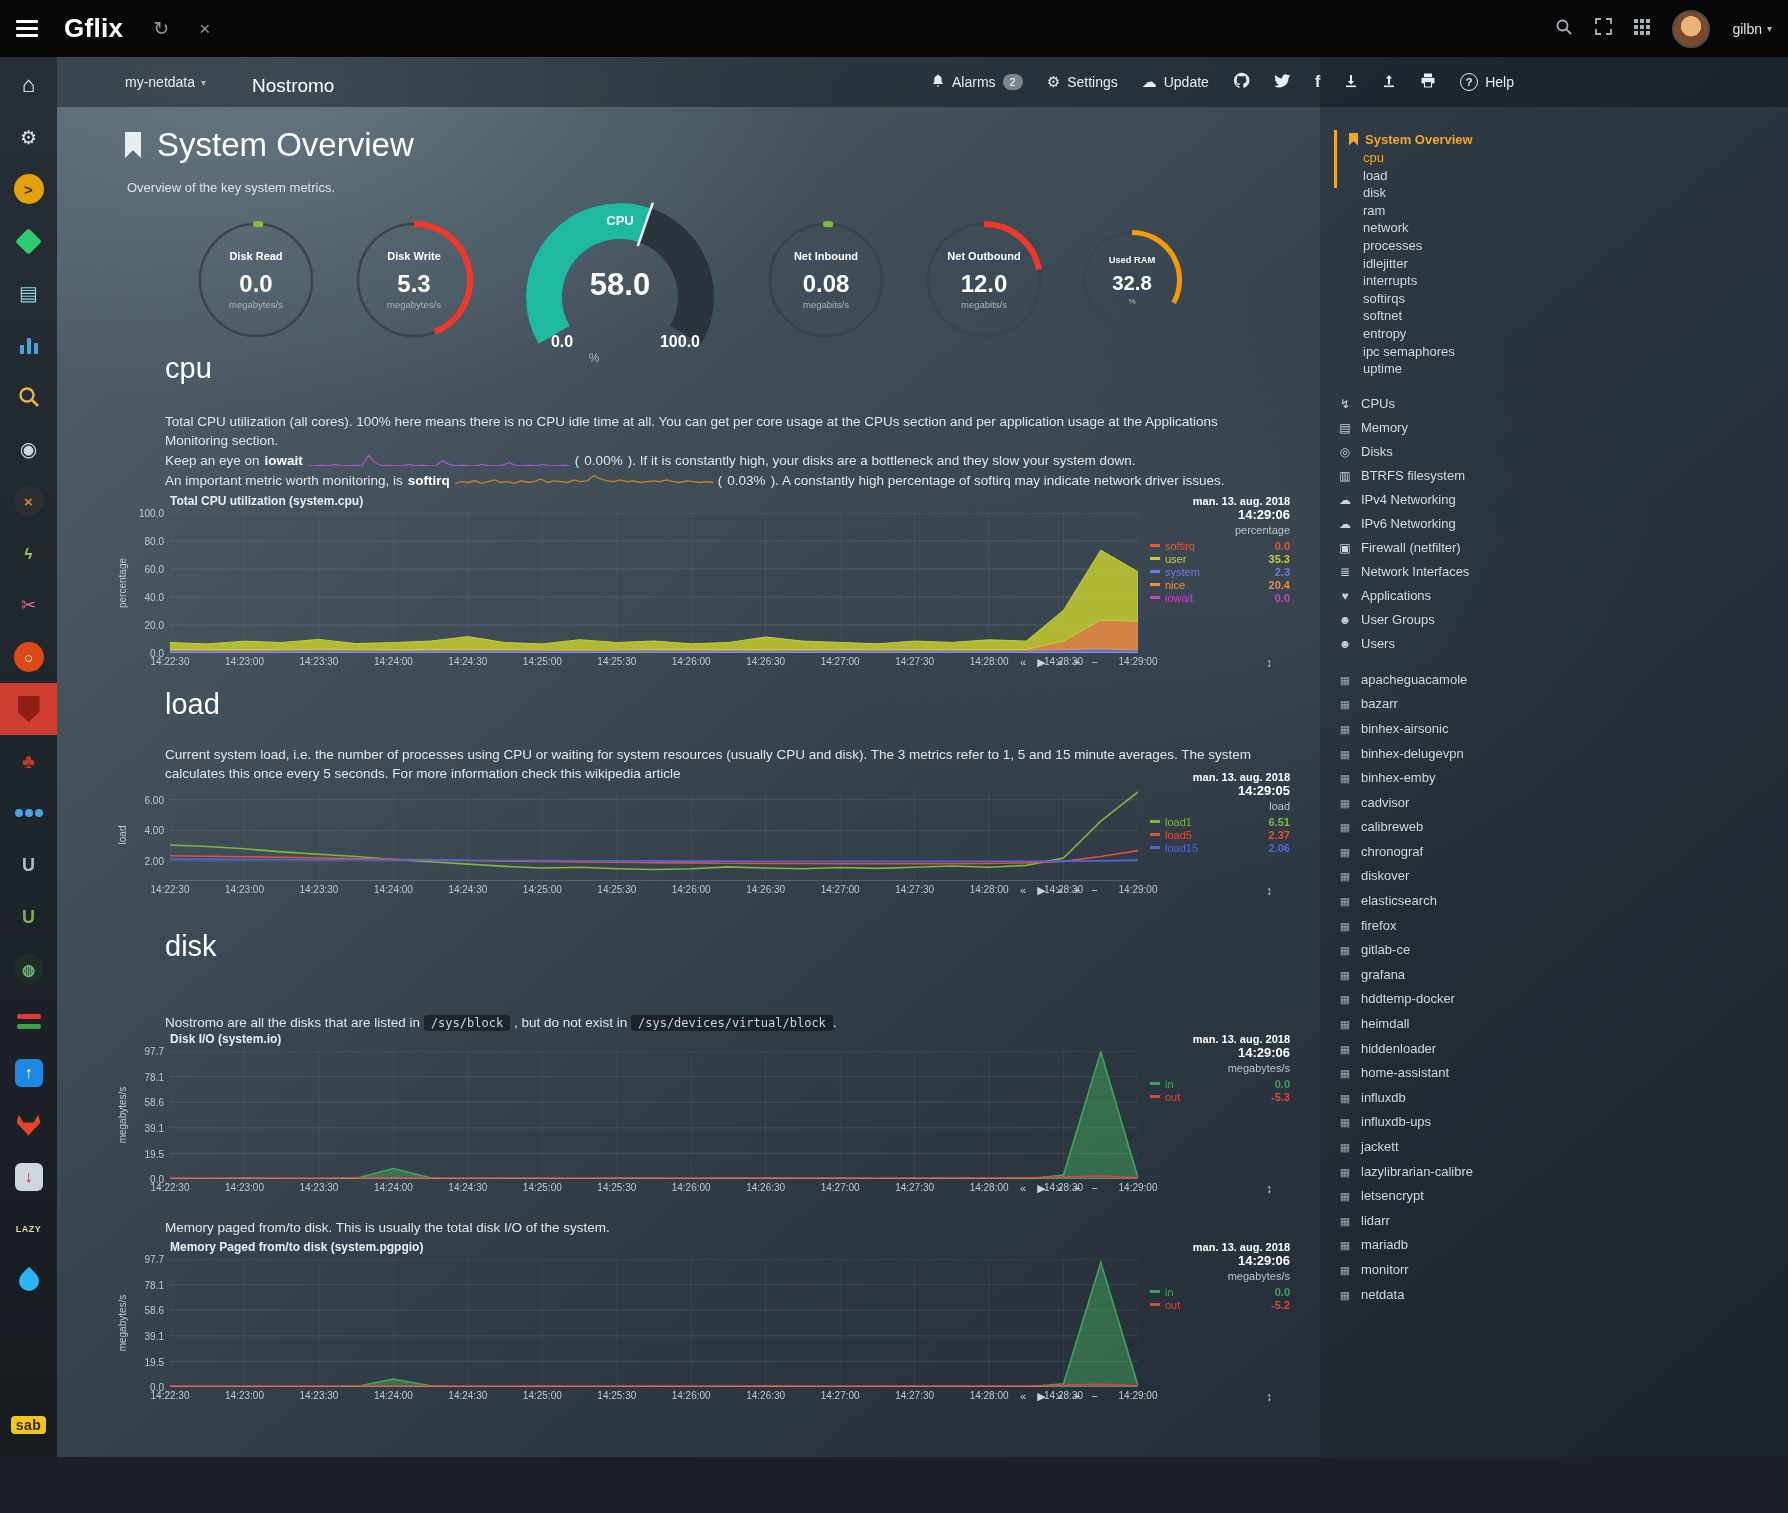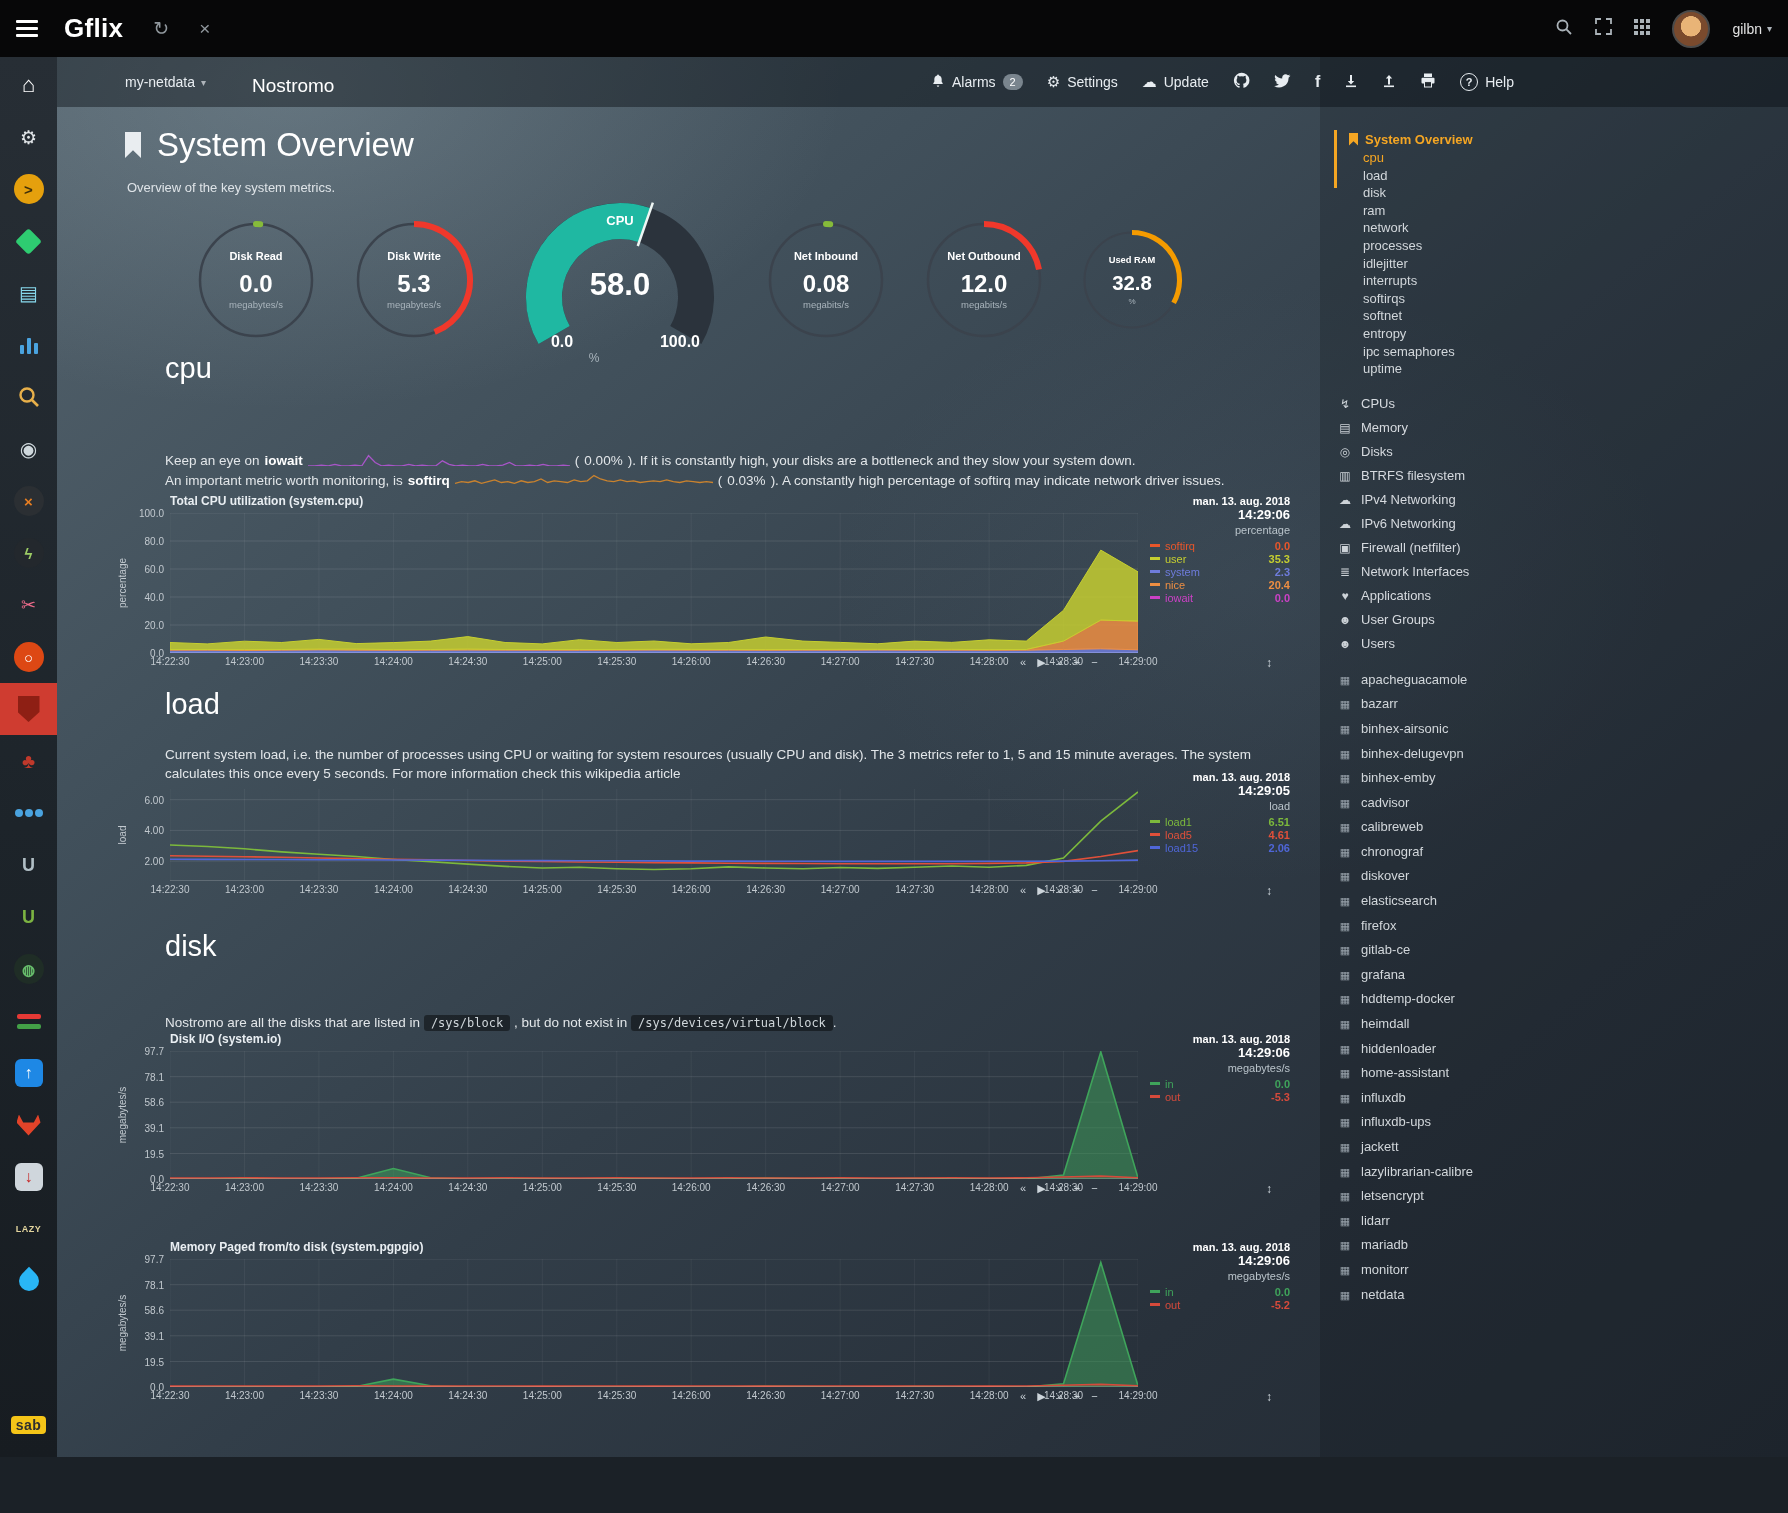--- a/index.html
+++ b/index.html
@@ -555,20 +555,21 @@
         <circle cx="66" cy="66" r="56" fill="none" stroke="#3b434d" stroke-width="2.5"></circle>
         <path d="M 66.00 10.00 A 56 56 0 0 1 115.07 92.98" fill="none" stroke="#f59b00" stroke-width="6" stroke-linecap="butt"></path>
         <text x="66" y="46" class="g-label">Used RAM</text>
         <text x="66" y="78" class="g-value">32.8</text>
         <text x="66" y="94" class="g-unit">%</text>
       </svg>
       </div>
     </div>
 
   <div class="sec-h" style="left:165px;top:352px;">cpu</div>
+  <div class="desc" style="top:412px;">Total CPU utilization (all cores). 100% here means there is no CPU idle time at all. You can get per core usage at the CPUs section and per application usage at the Applications Monitoring section.</div>
   <div class="inline-line" style="top:452px;">
     <span>Keep an eye on</span>
     <b>iowait</b>
     <span class="spark" id="spark-iowait"><svg width="262" height="14">
           <polyline points="0.0,14.0 6.7,14.0 13.4,13.1 20.2,14.0 26.9,12.3 33.6,14.0 40.3,14.0 47.0,13.1 53.7,14.0 60.5,3.6 67.2,10.5 73.9,14.0 80.6,13.1 87.3,14.0 94.1,14.0 100.8,12.3 107.5,14.0 114.2,13.1 120.9,14.0 127.6,14.0 134.4,8.8 141.1,12.3 147.8,14.0 154.5,13.1 161.2,14.0 167.9,14.0 174.7,12.3 181.4,14.0 188.1,14.0 194.8,13.1 201.5,10.5 208.3,14.0 215.0,14.0 221.7,13.1 228.4,14.0 235.1,12.3 241.8,14.0 248.6,14.0 255.3,13.1 262.0,14.0 " fill="none" stroke="#a855c8" stroke-width="1.3"></polyline>
         </svg></span>
     <span>(</span>
     <span>0.00%</span>
       <span>). If it is constantly high, your disks are a bottleneck and they slow your system down.</span>
   </div>
@@ -587,20 +588,21 @@
   <div class="desc" style="top:745px;">Current system load, i.e. the number of processes using CPU or waiting for system resources (usually CPU and disk). The 3 metrics refer to 1, 5 and 15 minute averages. The system calculates this once every 5 seconds. For more information check this wikipedia article</div>
 
   <div class="sec-h" style="left:165px;top:930px;">disk</div>
   <div class="desc" style="top:994px;">
     <br>
     <span>Nostromo are all the disks that are listed in</span>
     <code class="path">/sys/block</code>
     <span>, but do not exist in</span>
     <code class="path">/sys/devices/virtual/block</code><span>.</span>
   </div>
+  <div class="desc" style="top:1218px;">Memory paged from/to disk. This is usually the total disk I/O of the system.</div>
 
 <div class="chart" style="left: 120px; top: 494px; width: 1168px;">
       <div class="ch-title">Total CPU utilization (system.cpu)</div>
       <div class="ch-body" style="height: 140px;">
         <div class="ch-ylabel">percentage</div>
         <span class="ch-ytick" style="top: 140px;">0.0</span>
         <span class="ch-ytick" style="top: 112px;">20.0</span>
         <span class="ch-ytick" style="top: 84px;">40.0</span>
         <span class="ch-ytick" style="top: 56px;">60.0</span>
         <span class="ch-ytick" style="top: 28px;">80.0</span>
@@ -721,21 +723,21 @@
           <div class="lg-time">14:29:05</div>
           <div class="lg-unit">load</div>
           <div class="lg-row">
             <span class="lg-swatch" style="background: rgb(124, 185, 60);"></span>
             <span class="lg-name" style="color: rgb(124, 185, 60);">load1</span>
             <span class="lg-val" style="color: rgb(124, 185, 60); font-weight: bold;">6.51</span>
           </div>
           <div class="lg-row">
             <span class="lg-swatch" style="background: rgb(224, 80, 58);"></span>
             <span class="lg-name" style="color: rgb(224, 80, 58);">load5</span>
-            <span class="lg-val" style="color: rgb(224, 80, 58); font-weight: bold;">4.61</span>
+            <span class="lg-val" style="color: rgb(224, 80, 58); font-weight: bold;">2.37</span>
           </div>
           <div class="lg-row">
             <span class="lg-swatch" style="background: rgb(79, 102, 216);"></span>
             <span class="lg-name" style="color: rgb(79, 102, 216);">load15</span>
             <span class="lg-val" style="color: rgb(79, 102, 216); font-weight: bold;">2.06</span>
           </div>
         </div>
       </div>
       <div class="ch-xrow" style="width: 1018px;">
         <span class="ch-xtick" style="left: 50px;">14:22:30</span>

